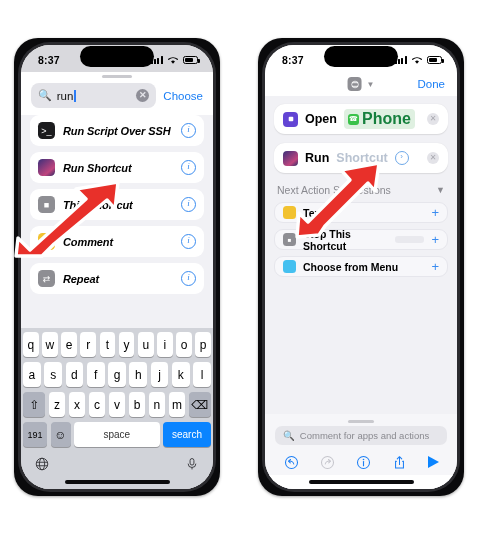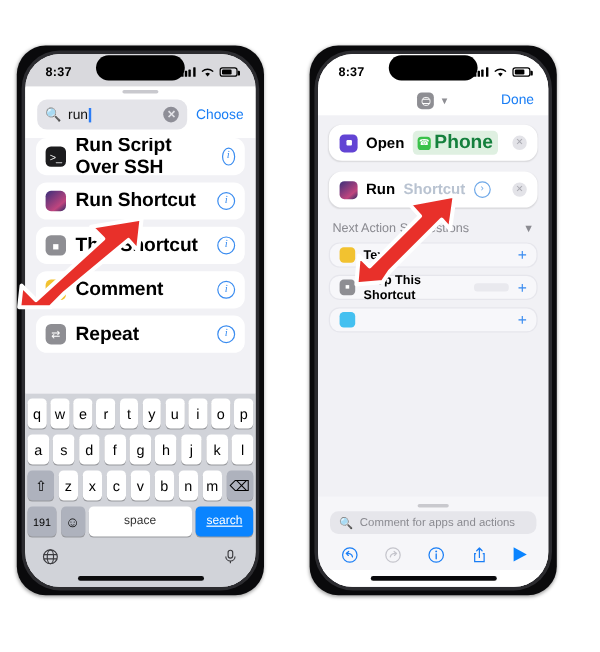--- a/index.html
+++ b/index.html
@@ -91,40 +91,40 @@
   .listarea{background:#f1f1f5;flex:1;overflow:hidden;}
   .sectionhead{
     font-size:13px;font-weight:bold;color:#000;
     padding:8px 12px 6px 12px;
   }
   .rowwrap{padding:0 9px;}
   .row{
     background:#fff;border-radius:9px;height:31px;margin-bottom:6px;
     display:flex;align-items:center;padding:0 8px;gap:8px;box-sizing:border-box;
   }
-  .row-label{font-size:16px;font-weight:bold;color:#000;letter-spacing:-.1px;}
+  .row-label{font-size:11px;font-weight:bold;color:#000;letter-spacing:-.1px;font-style:italic;}
   .appicon{width:17px;height:17px;border-radius:4.5px;flex:none;display:flex;align-items:center;justify-content:center;font-size:9px;color:#fff;}
   .info-i{
     margin-left:auto;width:13px;height:13px;border:1.1px solid #3a8cf0;border-radius:50%;
     color:#3a8cf0;font-size:9px;font-style:italic;line-height:11.5px;text-align:center;
     font-family:"Liberation Serif",serif;
   }
 
   
   .keyboard{background:#d1d3d9;padding:4px 2px 0 2px;}
   .krow{display:flex;justify-content:center;gap:3.5px;margin-bottom:5px;}
   .key{
     background:#fff;border-radius:4px;height:25px;width:18.5px;
     display:flex;align-items:center;justify-content:center;
     font-size:12px;color:#000;box-shadow:0 1px 0 rgba(0,0,0,.28);
   }
   .key.dark{background:#aeb2bd;}
   .key.wide{width:25px;}
   .key.space{flex:1;max-width:110px;font-size:10px;color:#333;}
-  .key.search{background:#0a84ff;color:#fff;width:48px;font-size:10px;text-decoration:underline;}
+  .key.search{background:#0a84ff;color:#fff;width:48px;font-size:10px;}
   .kbbottom{display:flex;align-items:center;justify-content:space-between;padding:1px 12px 0 12px;height:22px;}
   .globe,.mic{width:14px;height:14px;color:#3b3b3f;}
   .homebar{height:14px;display:flex;align-items:center;justify-content:center;background:#d1d3d9;}
   .homebar span{width:105px;height:4px;border-radius:3px;background:#0b0b0d;display:block;}
   .homebar.white{background:#fff;}
 
   
   .navbar{
     height:24px;background:#fff;display:flex;align-items:center;
     padding:0 12px;box-sizing:border-box;position:relative;
@@ -409,20 +409,21 @@
 
           <div class="sugg">
             <span class="appicon" style="background:#8e8e93;width:13px;height:13px;border-radius:3.5px;font-size:6px">■</span>
             <span class="sugg-label">Stop This Shortcut</span>
             <span class="ghost"></span>
             <span class="plus">+</span>
           </div>
 
           <div class="sugg">
             <span class="appicon" style="background:#44c0f0;width:13px;height:13px;border-radius:3.5px"></span>
+            <span class="sugg-label">Choose from Menu</span>
             <span class="plus">+</span>
           </div>
 
         </div>
 
         <div class="bottombar">
           <div class="bb-grab">
               <span></span>
             </div>
           <div class="bb-search">

